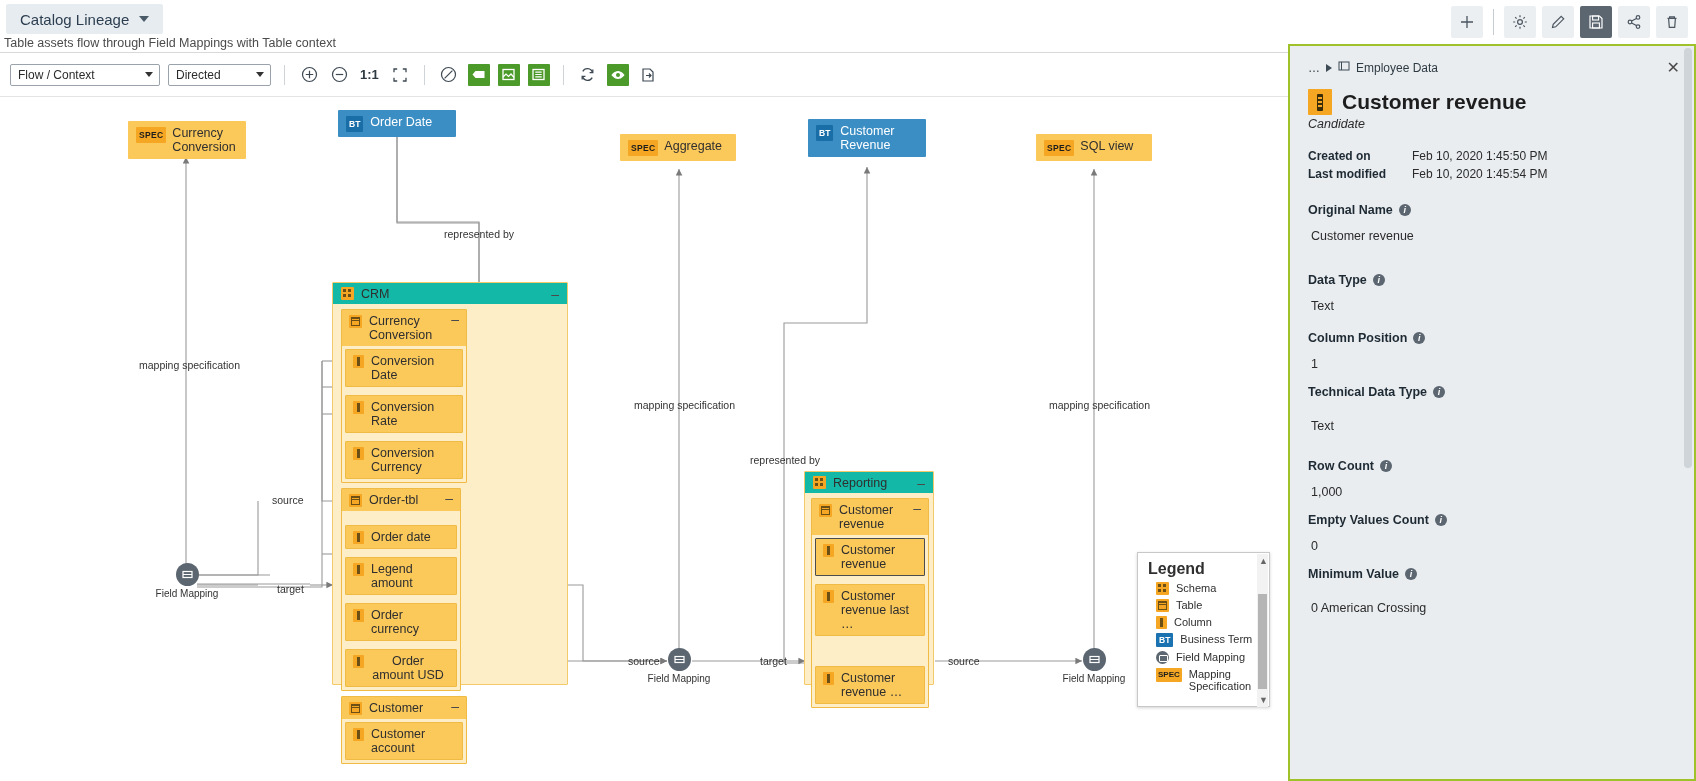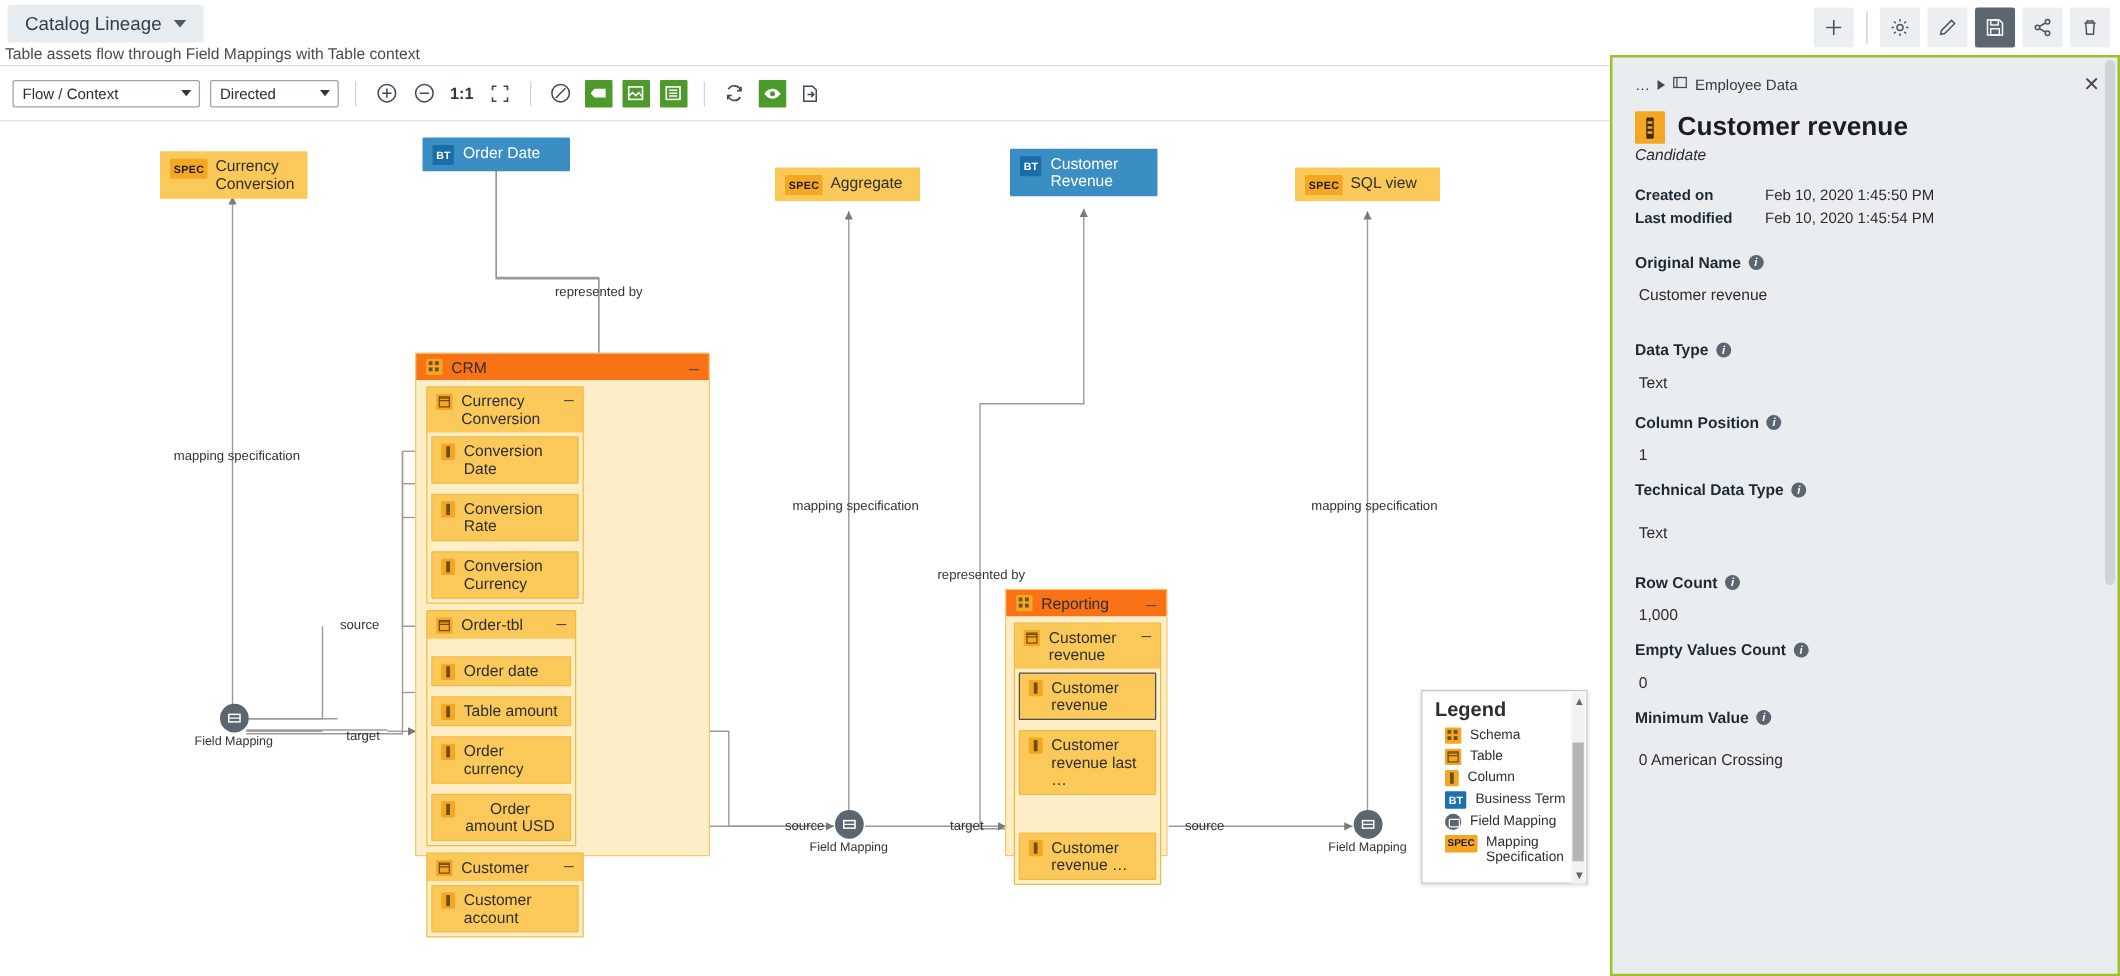--- a/index.html
+++ b/index.html
@@ -70,21 +70,21 @@
     padding:5px 8px; font-size:12.5px; color:#fff; line-height:14px;
   }
   .bt .badge {
     background:#1a6ea8; color:#fff; font-size:8.5px; font-weight:bold;
     padding:1px 3px; border-radius:1px; flex:0 0 auto; margin-top:1px;
   }
 
   
   .schema { background:#fdeec8; border:1px solid #f3c96a; }
   .schema-hd {
-    height:21px; background:#f97316; display:flex; align-items:center;
+    height:21px; background:#14b8a6; display:flex; align-items:center;
     padding:0 8px; gap:7px; font-size:12.5px; color:#2f2f2f;
   }
   .schema-hd .minus { margin-left:auto; font-size:14px; color:#4a4a4a; line-height:10px;}
   .ico-schema { width:13px;height:13px; background:#f5a623; display:block; position:relative; border-radius:1px;}
   .ico-schema::before{content:"";position:absolute;left:2px;top:2px;width:3px;height:3px;background:#6b4f14;box-shadow:5px 0 0 #6b4f14,0 5px 0 #6b4f14,5px 5px 0 #6b4f14;}
 
   .table-box { background:#fbc85a; border:1px solid #f0bb45; border-radius:1px; }
   .table-hd { display:flex; align-items:flex-start; padding:4px 7px; gap:7px; font-size:12.5px; color:#2f2f2f; line-height:14px;}
   .table-hd .minus { margin-left:auto; font-size:14px; line-height:11px; color:#4a4a4a;}
   .ico-table { width:13px;height:13px;background:#f5a623;border-radius:1px;position:relative;flex:0 0 auto;margin-top:1px;}
@@ -389,21 +389,21 @@
           <span>Order-tbl</span>
           <span class="minus">–</span>
         </div>
         <div class="cols" style="padding-top:14px;">
           <div class="col">
             <span class="ico-col"></span>
             <span>Order date</span>
           </div>
           <div class="col">
             <span class="ico-col"></span>
-            <span>Table amount</span>
+            <span>Legend amount</span>
           </div>
           <div class="col">
             <span class="ico-col"></span>
             <span>Order currency</span>
           </div>
           <div class="col">
             <span class="ico-col"></span>
             <span style="max-width:74px;text-align:center;">Order amount USD</span>
           </div>
         </div>

